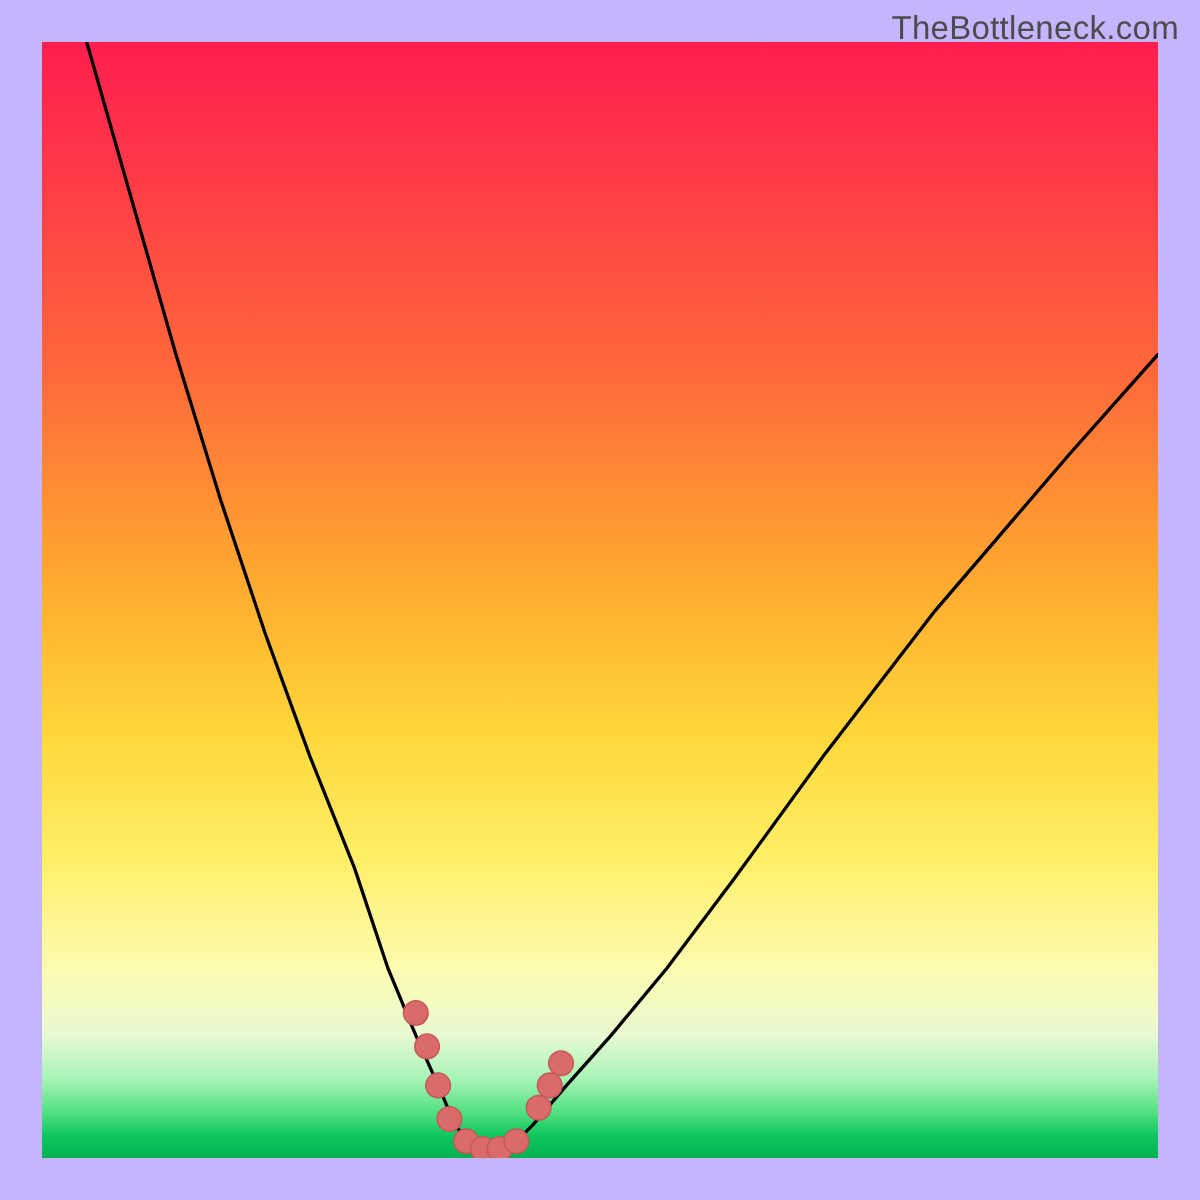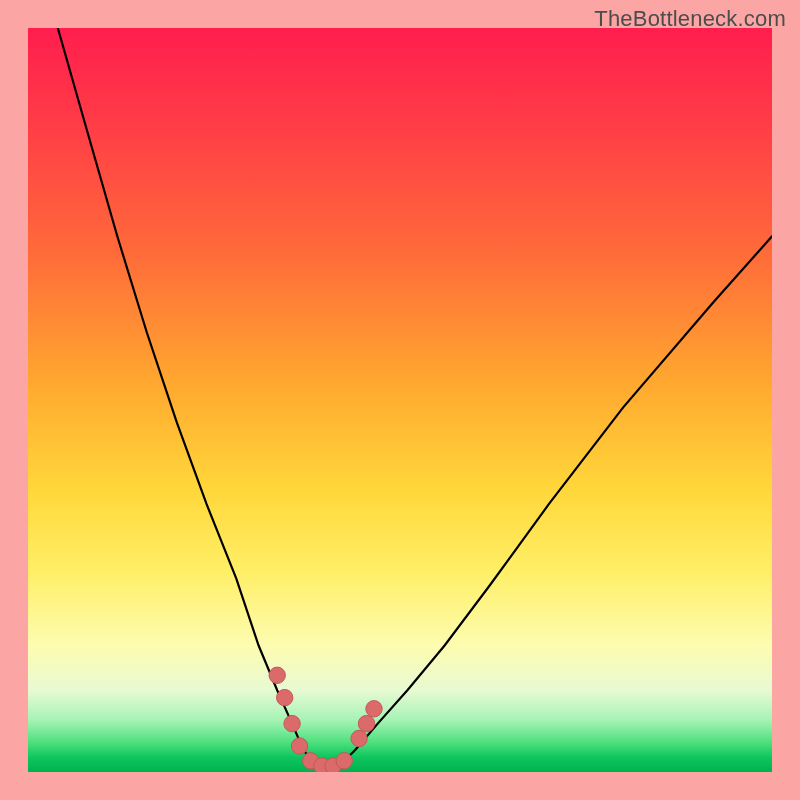--- a/index.html
+++ b/index.html
@@ -10,21 +10,21 @@
     overflow: hidden;
     background: #000;
     font-family: Arial, Helvetica, sans-serif;
   }
   .frame {
     position: absolute;
     left: 0;
     top: 0;
     width: 800px;
     height: 800px;
-    background: #fca5a5;
+    background: #c4b5fd;
   }
   .plot {
     position: absolute;
     left: 28px;
     top: 28px;
     width: 744px;
     height: 744px;
     
     background: linear-gradient(
       to bottom,

